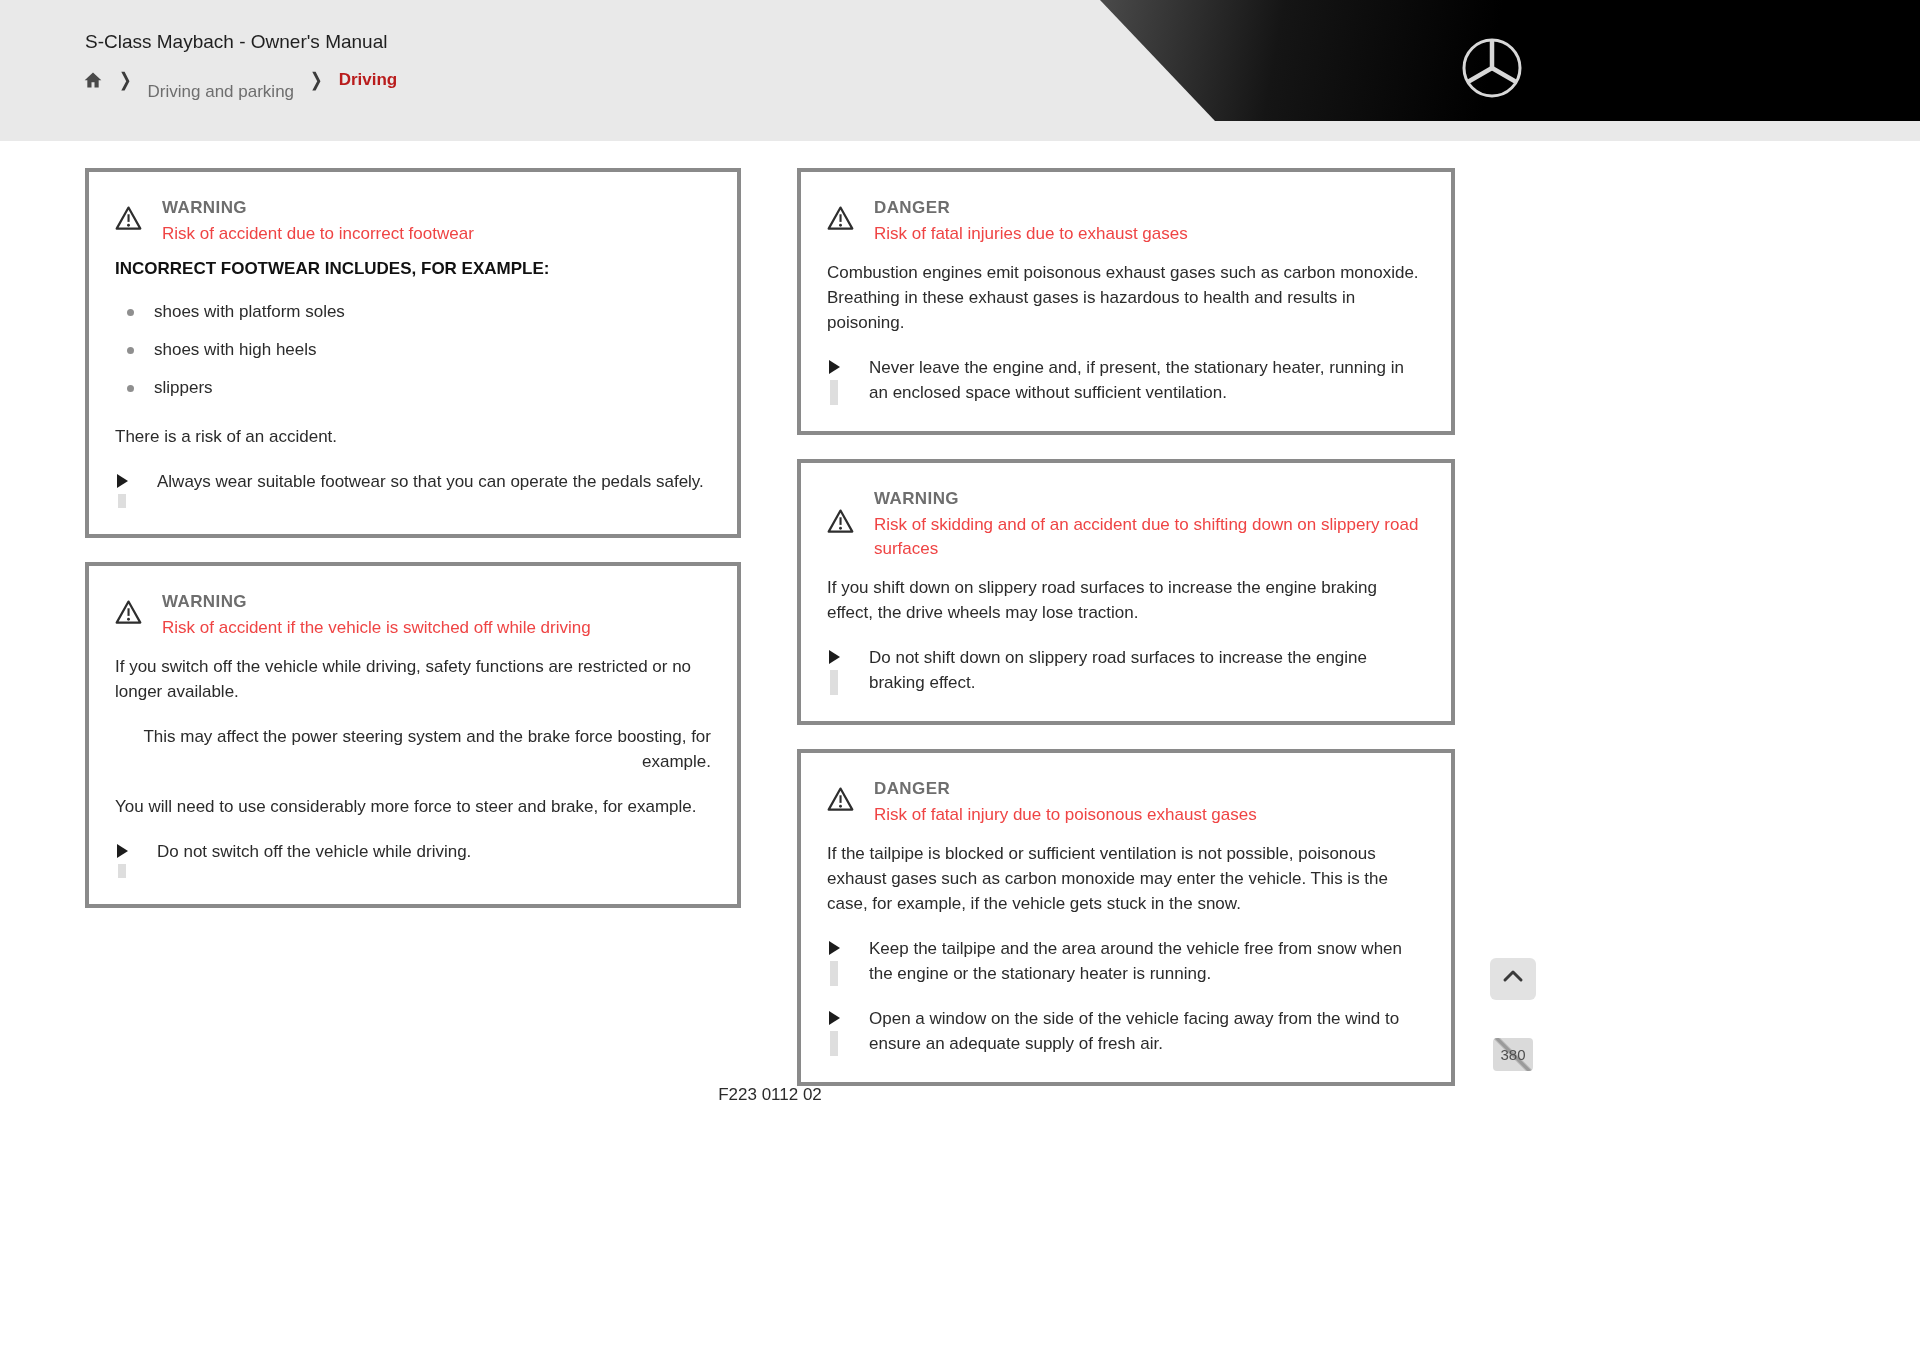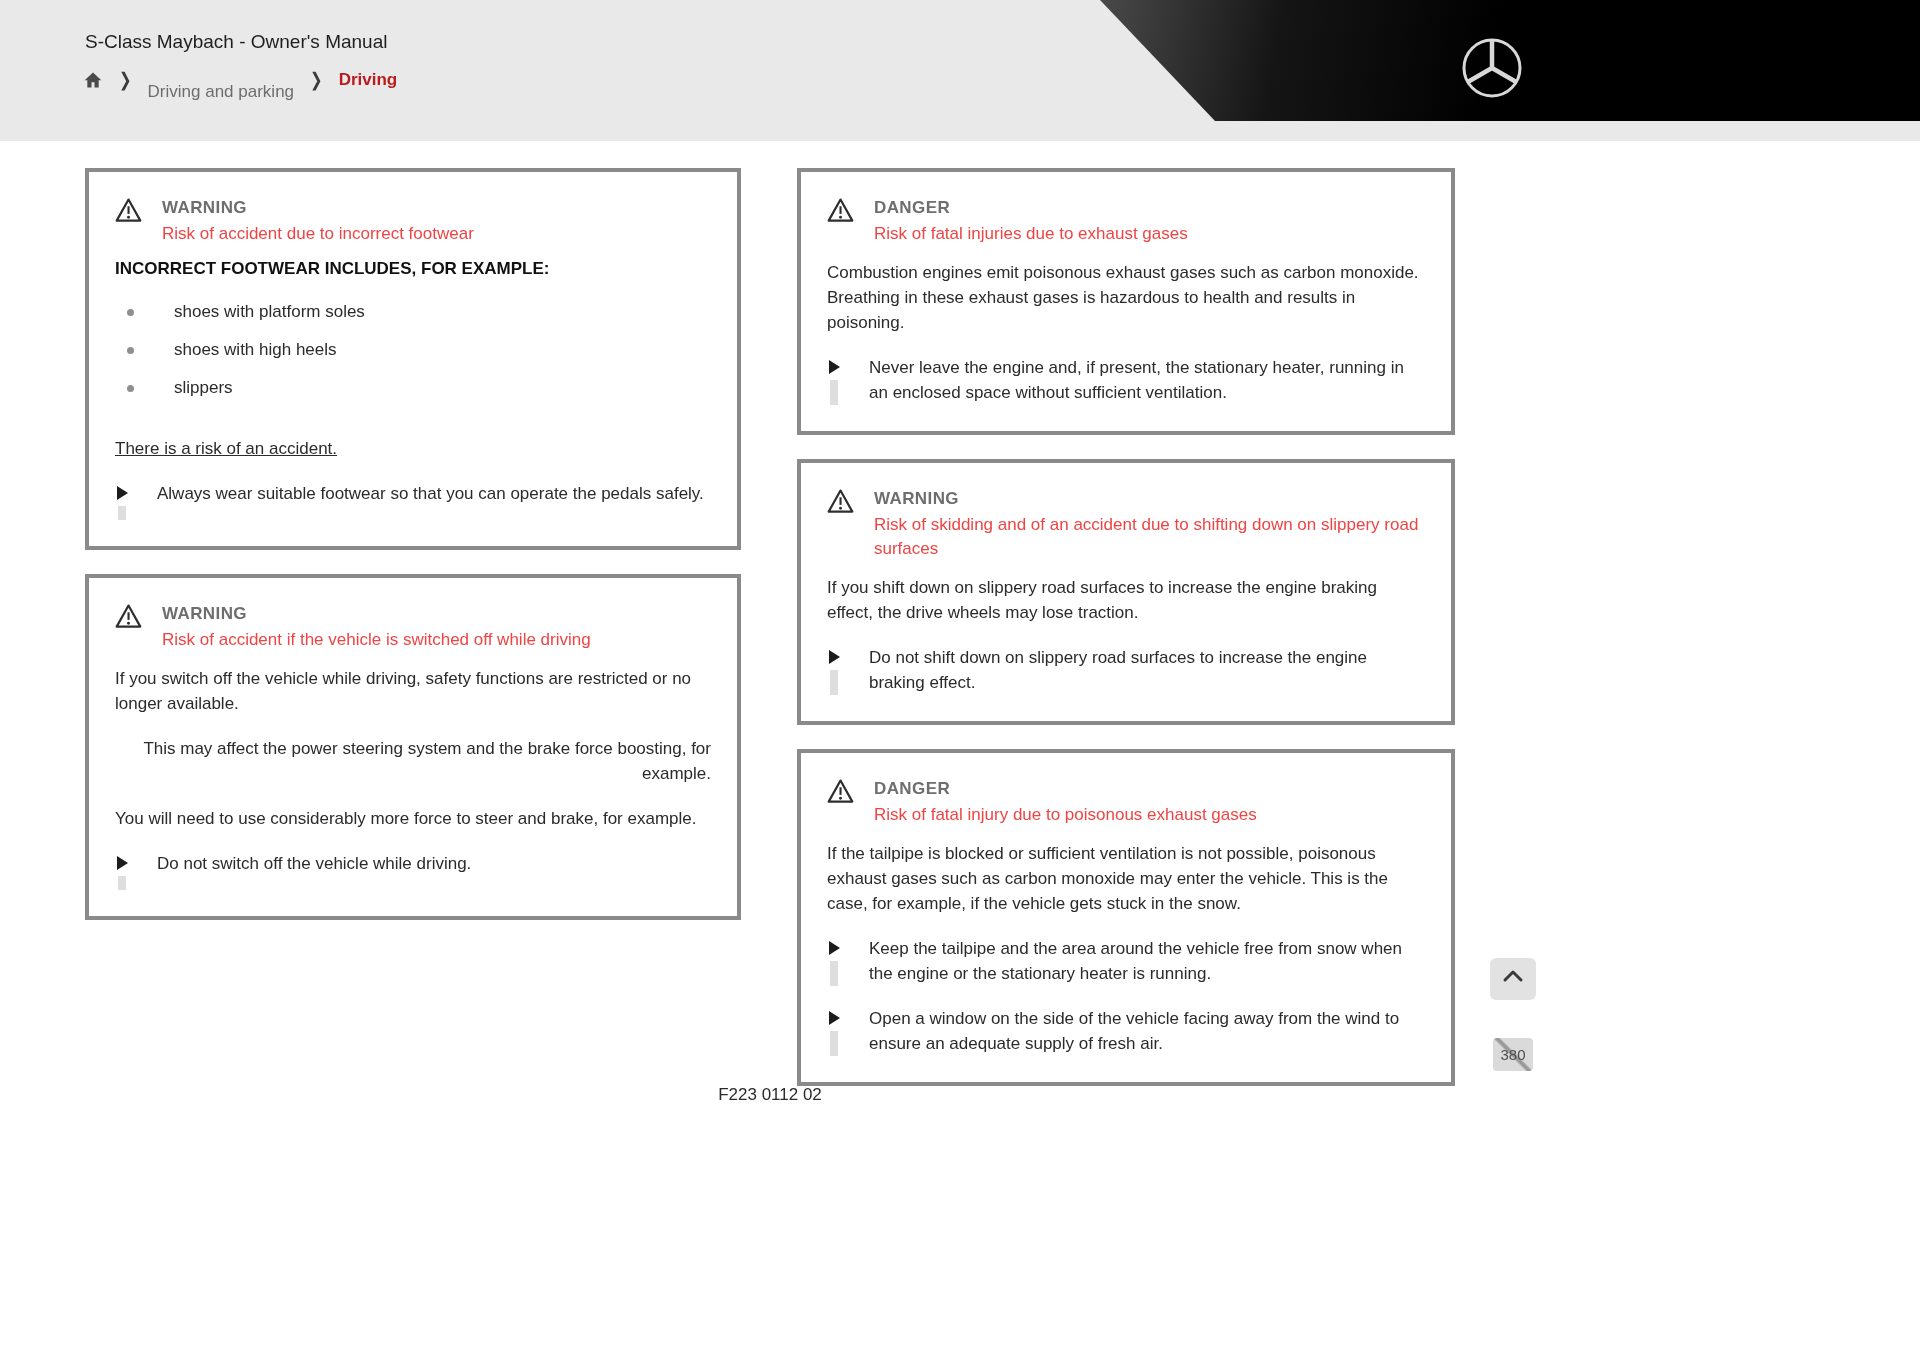--- a/index.html
+++ b/index.html
@@ -49,32 +49,32 @@
   }
   .col-left  { width:656px; display:flex; flex-direction:column; gap:24px; }
   .col-right { width:658px; display:flex; flex-direction:column; gap:24px; }
 
   .wbox {
     border:4px solid #8a8a8a;
     background:#fff;
     padding:24px 26px 26px 26px;
     font-size:17px; line-height:25px;
   }
-  .wbox-head { display:flex; gap:20px; align-items:flex-start; margin-bottom:8px; }
+  .wbox-head { display:flex; gap:20px; align-items:center; margin-bottom:8px; }
   .tri-icon { flex-shrink:0; padding-top:1px; }
   .wbox-label {
     font-weight:bold; font-size:17px; color:#6e6e6e;
     letter-spacing:.4px; line-height:24px;
   }
   .wbox-sub { font-size:17px; color:#ef4444; line-height:24px; margin-top:2px; }
 
   .wbox-strong { font-weight:bold; color:#111; margin:10px 0 18px 0; }
 
   .bullet-item {
-    display:flex; gap:40px; padding-left:12px;
+    display:flex; gap:20px; padding-left:12px;
     margin-bottom:13px; align-items:flex-start;
   }
   .dot {
     width:7px; height:7px; border-radius:50%;
     background:#8f8f8f; flex-shrink:0; margin-top:10px;
   }
 
   .para { margin:14px 0; }
   .para:first-child { margin-top:0; }
 
@@ -172,21 +172,21 @@
         <span>shoes with platform soles</span>
       </div>
       <div class="bullet-item">
         <span class="dot"></span>
         <span>shoes with high heels</span>
       </div>
       <div class="bullet-item">
         <span class="dot"></span>
         <span>slippers</span>
       </div>
-      <p class="para" style="margin-top:36px;text-decoration:underline;">There is a risk of an accident.</p>
+      <p class="para" style="margin-top:24px;">There is a risk of an accident.</p>
       <div class="instruction">
         <span class="instr-marker">
             <span class="instr-tri"></span>
             <span class="instr-bar"></span>
           </span>
         <span class="instr-text">Always wear suitable footwear so that you can operate the pedals safely.</span>
       </div>
     </section>
 
     <section class="wbox">

